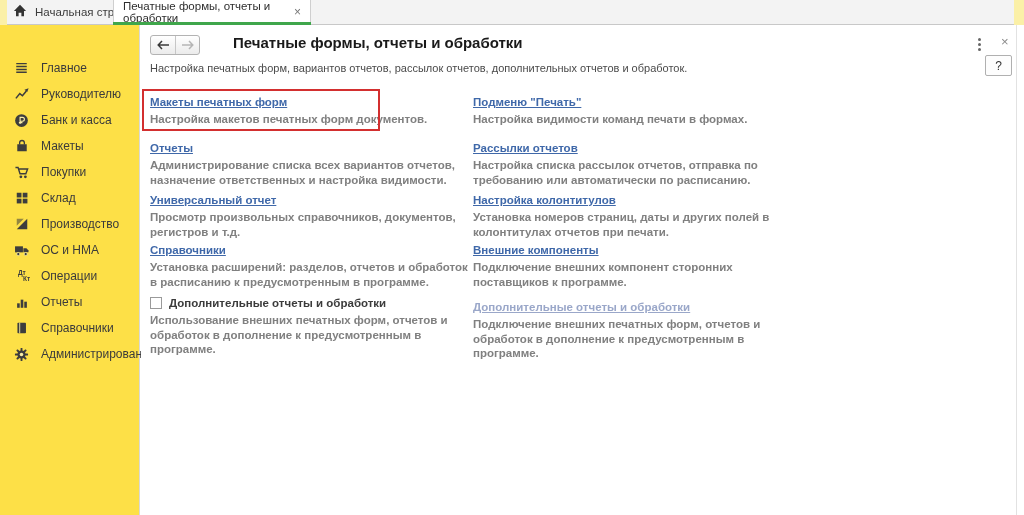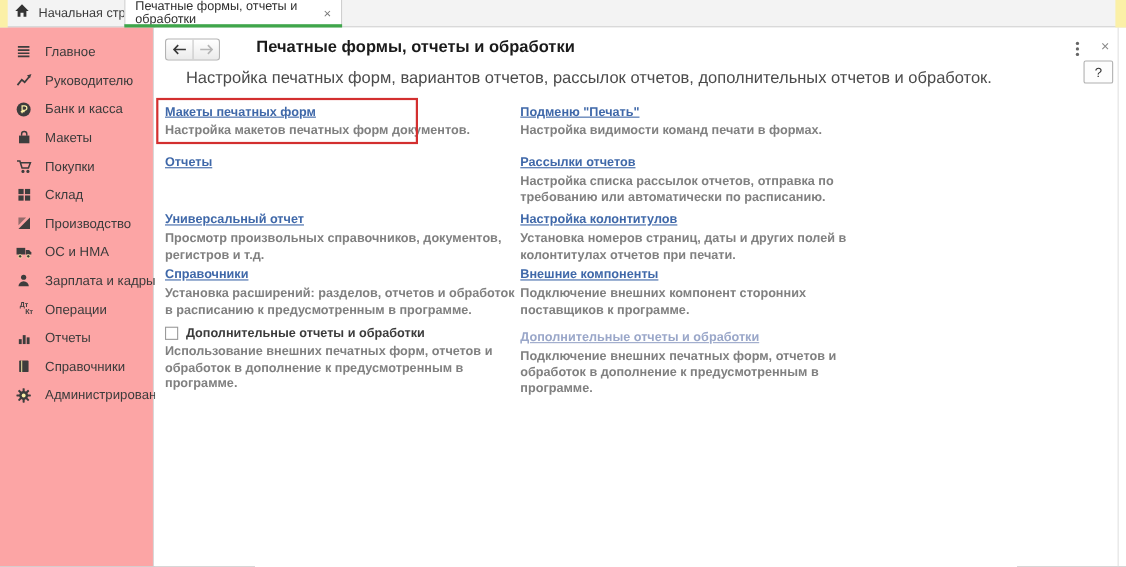--- a/index.html
+++ b/index.html
@@ -19,39 +19,39 @@
   .tab-home .lbl { font-size:11.5px; color:#3c3c3c; }
   .tab-active { position:absolute; left:113px; top:0; width:198px; height:24px;
     background:#fff; border-left:1px solid #cfcfcf; border-right:1px solid #cfcfcf;
     display:flex; align-items:center; justify-content:space-between; padding:0 9px; }
   .tab-active .lbl { font-size:11.5px; color:#2e2e2e; }
   .tab-close { font-size:12px; color:#777; margin-left:8px; cursor:pointer; line-height:10px; }
   .tab-underline { position:absolute; left:113px; top:22px; width:198px; height:3px;
     background:#3fa64b; z-index:2; }
   
   .sidebar { position:absolute; left:0; top:25px; width:140px; height:490px;
-    background:#fca5a5; border-right:1px solid #d8d8d8; padding-top:9px; }
+    background:#fde047; border-right:1px solid #d8d8d8; padding-top:30px; }
   .side-item { height:26px; display:flex; align-items:center; padding-left:13px;
     gap:11px; cursor:pointer; }
   .side-item .icn { width:17px; height:16px; flex:0 0 17px; display:flex;
     align-items:center; justify-content:center; }
   .side-item .lbl { font-size:12px; color:#3b3b3b; white-space:nowrap; }
   .dtkt { font-size:6.5px; font-weight:bold; color:#3d3d3d; line-height:6.5px; }
   .dtkt div:last-child { margin-left:5px; }
   
   .main { position:absolute; left:141px; top:25px; width:883px; height:490px; background:#fff; }
   .right-border { position:absolute; left:875px; top:0; width:1px; height:490px; background:#e2e2e2; }
   .navbtns { position:absolute; left:9px; top:10px; height:20px; display:flex;
     border:1px solid #b3b3b3; border-radius:3px; overflow:hidden;
     background:linear-gradient(#ffffff,#ebebeb); }
   .nb { width:24px; border:none; background:transparent; display:flex;
     align-items:center; justify-content:center; cursor:pointer; padding:0; }
   .nb + .nb { border-left:1px solid #c6c6c6; }
   .page-title { position:absolute; left:92px; top:9px; font-size:15px; font-weight:bold; color:#1a1a1a; }
-  .subtitle { position:absolute; left:9px; top:37px; font-size:15px; color:#4a4a4a;margin-left:19px; }
+  .subtitle { position:absolute; left:9px; top:37px; font-size:11px; color:#4a4a4a; }
   .kebab { position:absolute; left:835px; top:11px; display:flex; flex-direction:column;
     gap:2px; cursor:pointer; padding:2px; }
   .kebab i { width:3px; height:3px; background:#666; border-radius:50%; }
   .win-close { position:absolute; left:856px; top:7px; font-size:13px; color:#8a8a8a;
     cursor:pointer; padding:2px 4px; }
   .help-btn { position:absolute; left:844px; top:30px; width:27px; height:21px;
     border:1px solid #b0b0b0; border-radius:2px; background:#fdfdfd; font-size:12px;
     color:#333; cursor:pointer; font-family:inherit; }
   
   .group { position:absolute;font-weight:bold; }
@@ -172,29 +172,20 @@
         <svg width="16" height="13" viewBox="0 0 16 14">
             <rect x="0.5" y="2.5" width="8.5" height="6.5" fill="#3d3d3d"></rect>
             <path d="M9.5 4.5 H12.8 L15 7 V9 H9.5 Z" fill="#3d3d3d"></path>
             <circle cx="4" cy="10.8" r="1.7" fill="#3d3d3d" stroke="#fbf0a7" stroke-width="0.8"></circle>
             <circle cx="12" cy="10.8" r="1.7" fill="#3d3d3d" stroke="#fbf0a7" stroke-width="0.8"></circle>
           </svg>
       </span>
       <span class="lbl">ОС и НМА</span>
     </div>
 
-    <div class="side-item">
-      <span class="icn">
-        <svg width="13" height="14" viewBox="0 0 16 16">
-            <circle cx="8" cy="4.4" r="2.9" fill="#3d3d3d"></circle>
-            <path d="M2.2 14.5 a5.8 5.8 0 0 1 11.6 0 Z" fill="#3d3d3d"></path>
-          </svg>
-      </span>
-      <span class="lbl">Зарплата и кадры</span>
-    </div>
 
     <div class="side-item">
       <span class="icn dtkt">
         <div>
             <div>Дт</div>
             <div>Кт</div>
           </div>
       </span>
       <span class="lbl">Операции</span>
     </div>
@@ -270,20 +261,21 @@
     <button class="help-btn">?</button>
 
     <div class="hl-box"></div>
 
     <div class="group col-l" style="top:67px">
       <a class="lnk">Макеты печатных форм</a>
       <div class="desc">Настройка макетов печатных форм документов.</div>
     </div>
     <div class="group col-l" style="top:113px">
       <a class="lnk">Отчеты</a>
+      <div class="desc">Администрирование списка всех вариантов отчетов, назначение ответственных и настройка видимости.</div>
     </div>
     <div class="group col-l" style="top:165px">
       <a class="lnk">Универсальный отчет</a>
       <div class="desc">Просмотр произвольных справочников, документов, регистров и т.д.</div>
     </div>
     <div class="group col-l" style="top:215px">
       <a class="lnk">Справочники</a>
       <div class="desc">Установка расширений: разделов, отчетов и обработок в расписанию к предусмотренным в программе.</div>
     </div>
     <div class="group col-l" style="top:272px">

